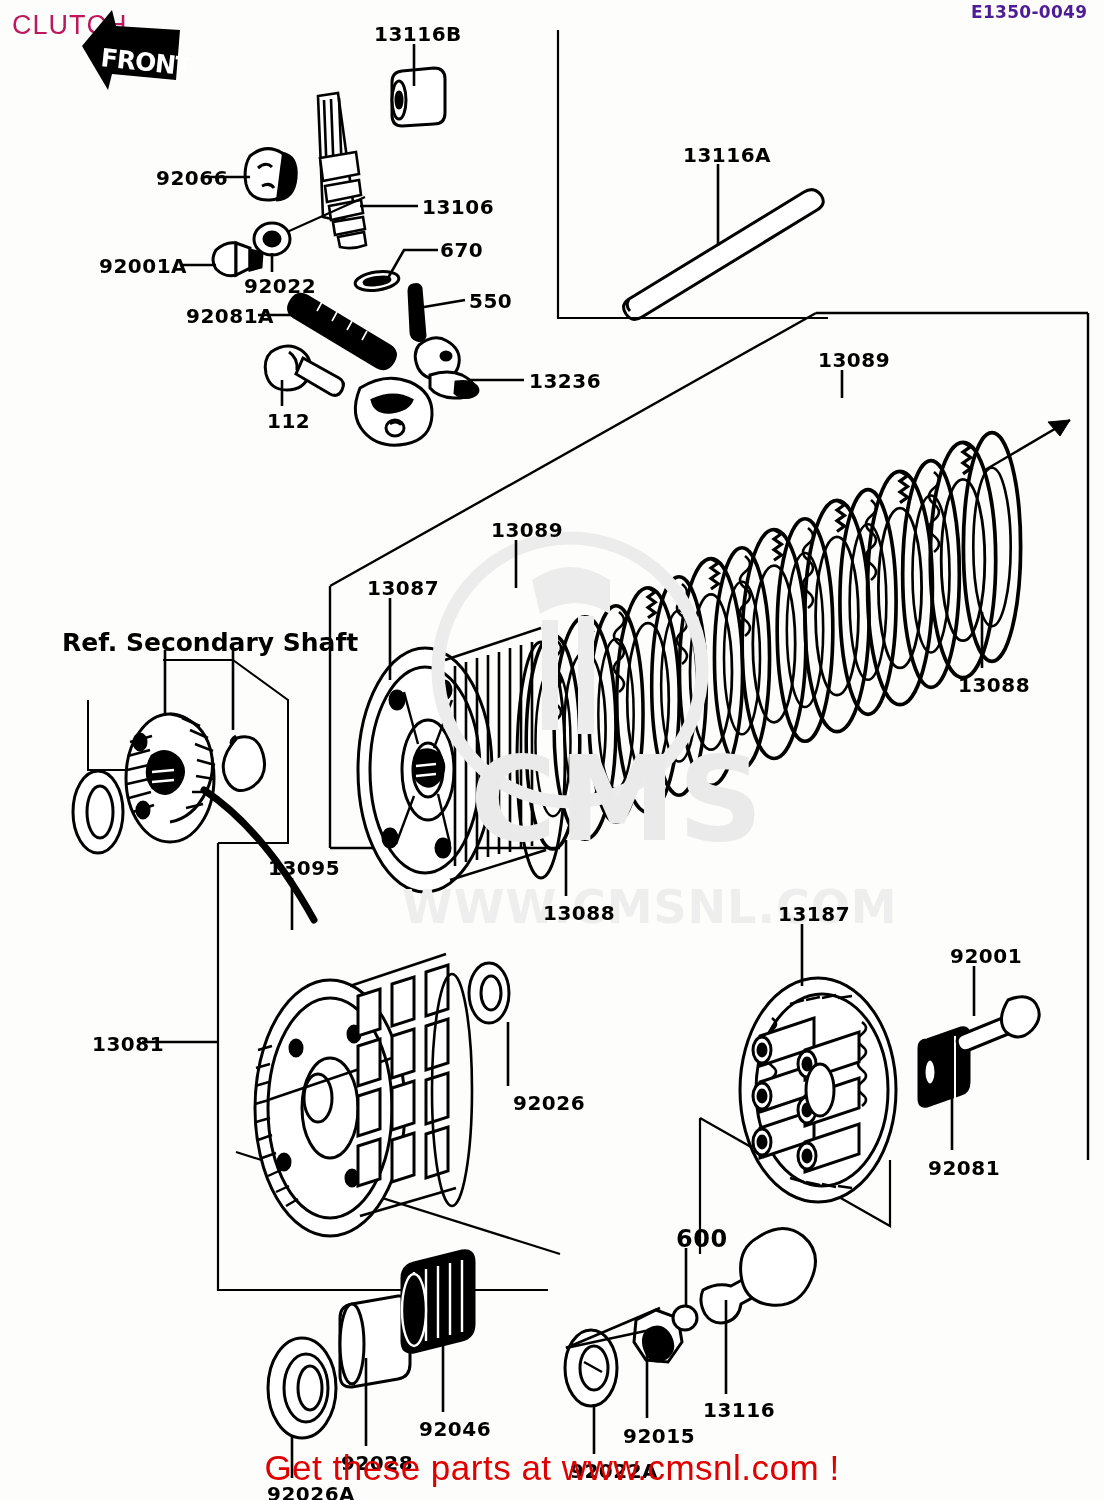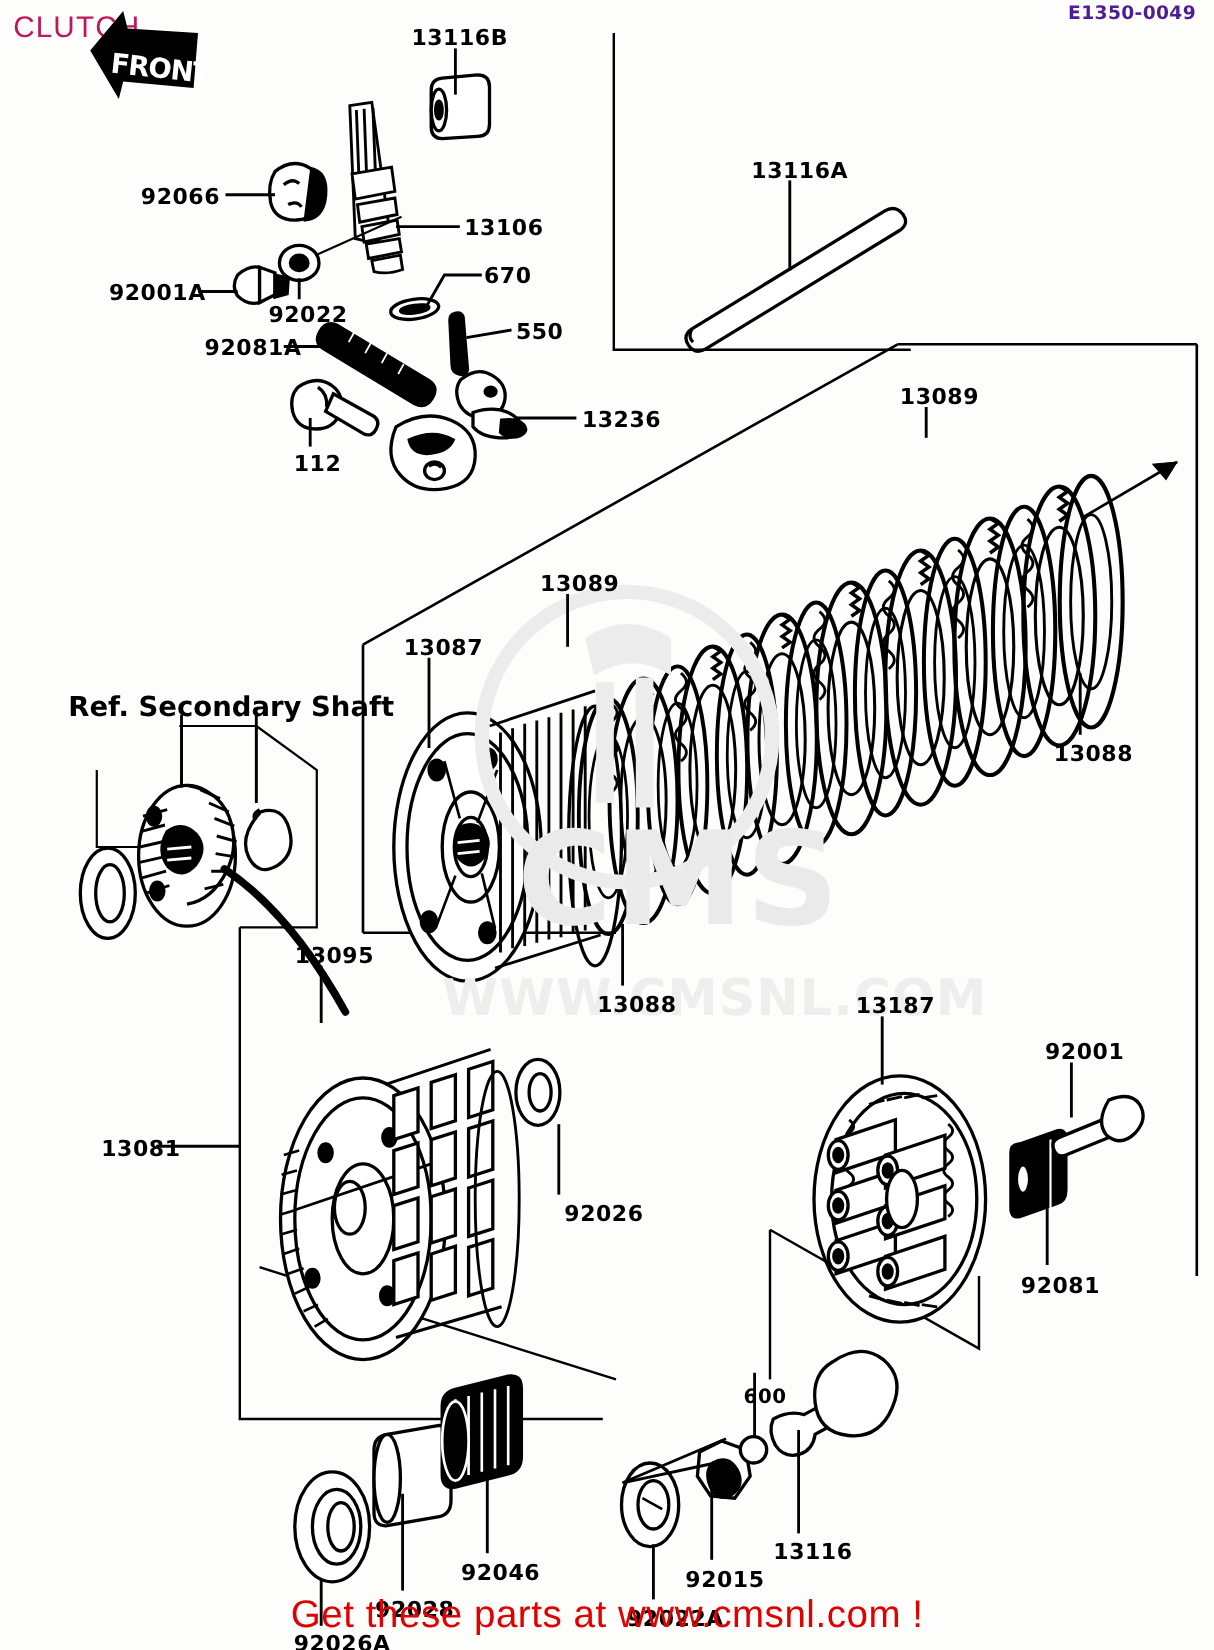--- a/index.html
+++ b/index.html
@@ -19,21 +19,21 @@
     font-family:"DejaVu Sans",sans-serif;
     font-weight:700;
     font-size:20px;
     letter-spacing:.5px;
     color:#000;
     white-space:nowrap;
     line-height:1;
     text-align:right;
     -webkit-font-smoothing:none;
   }
-  .lbl.sm{font-size:18px;margin-top:34px;}
+  .lbl.sm{font-size:24px;}
   .lbl.ref{font-size:25px;letter-spacing:0;}
 
   #title{
     position:absolute;left:12px;top:10px;
     font-family:"Liberation Sans",sans-serif;
     font-weight:400;font-size:27px;letter-spacing:1px;
     color:#be185d;
   }
   #diagcode{
     position:absolute;left:943px;top:2px;
@@ -440,21 +440,21 @@
       <path d="M233,650 L233,730"></path>
 
       <path d="M566,1348 L660,1308"></path>
       <path d="M566,1348 L650,1330"></path>
     </g>
   </svg>
 
   <div class="lbl ref" style="left:62px;top:630px">Ref. Secondary Shaft</div>
 
   <div class="lbl" style="left:374px;top:24px">13116B</div>
-  <div class="lbl" style="left:128px;top:168px">92066</div>
+  <div class="lbl" style="left:156px;top:168px">92066</div>
   <div class="lbl" style="left:422px;top:197px">13106</div>
   <div class="lbl" style="left:683px;top:145px">13116A</div>
   <div class="lbl" style="left:99px;top:256px">92001A</div>
   <div class="lbl" style="left:440px;top:240px">670</div>
   <div class="lbl" style="left:244px;top:276px">92022</div>
   <div class="lbl" style="left:469px;top:291px">550</div>
   <div class="lbl" style="left:186px;top:306px">92081A</div>
   <div class="lbl" style="left:529px;top:371px">13236</div>
   <div class="lbl" style="left:267px;top:411px">112</div>
   <div class="lbl" style="left:818px;top:350px">13089</div>

